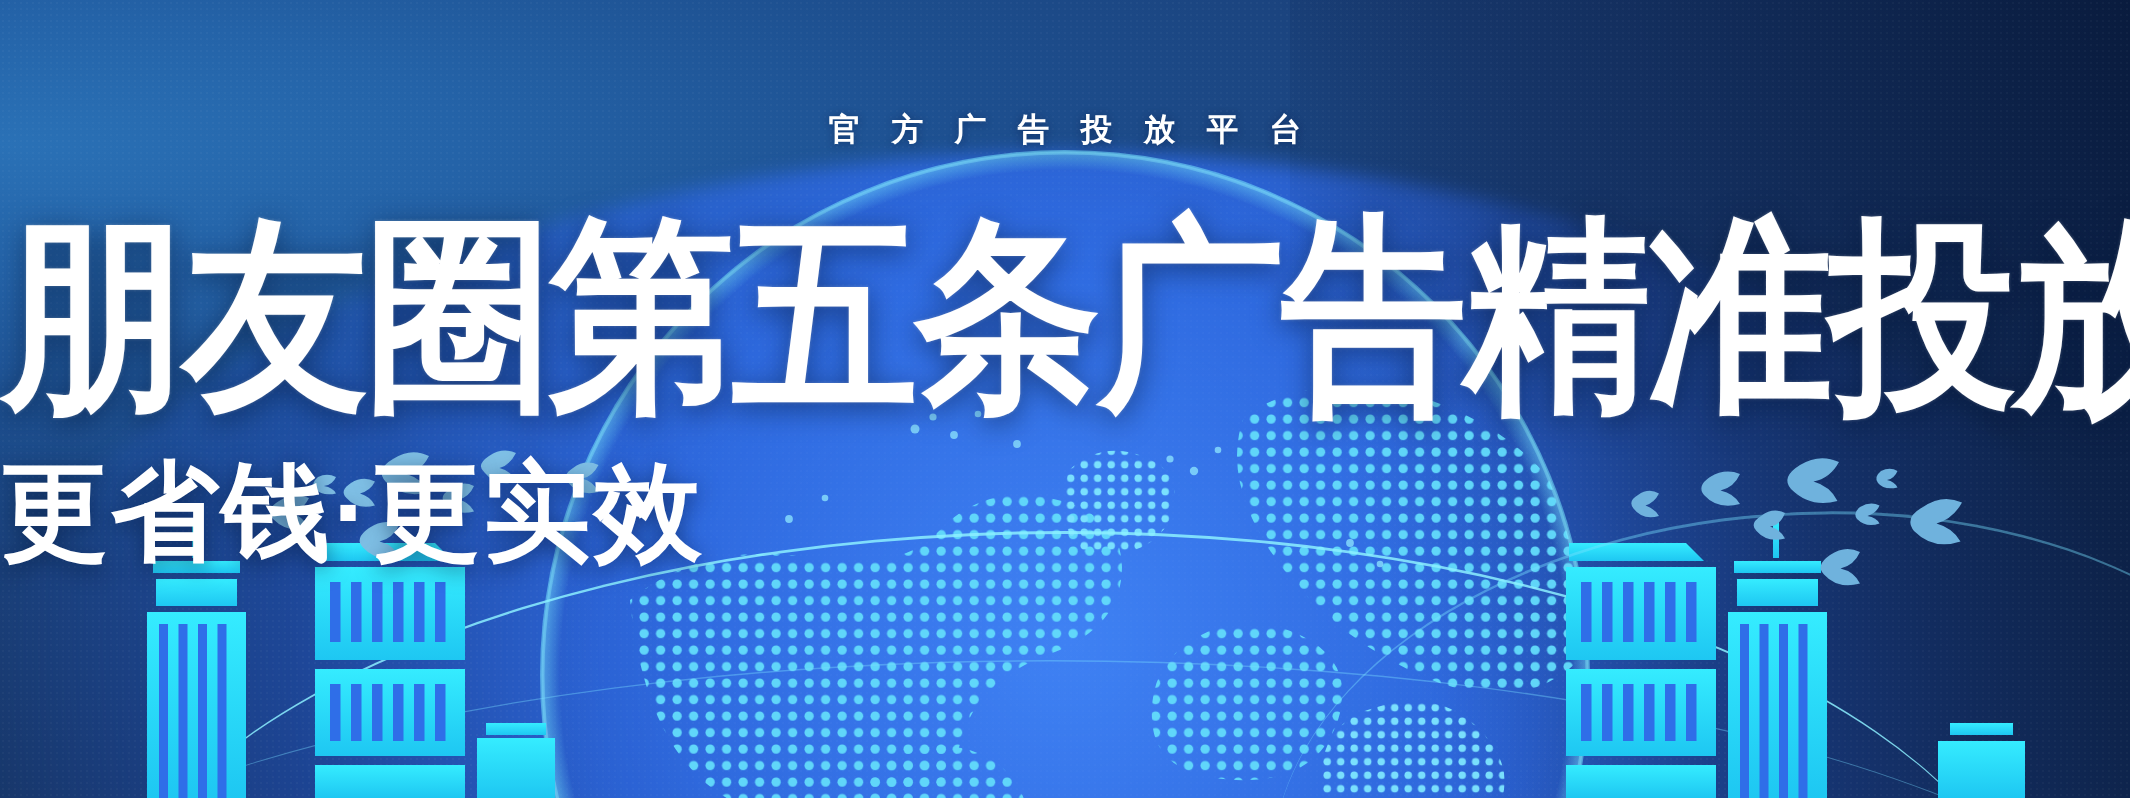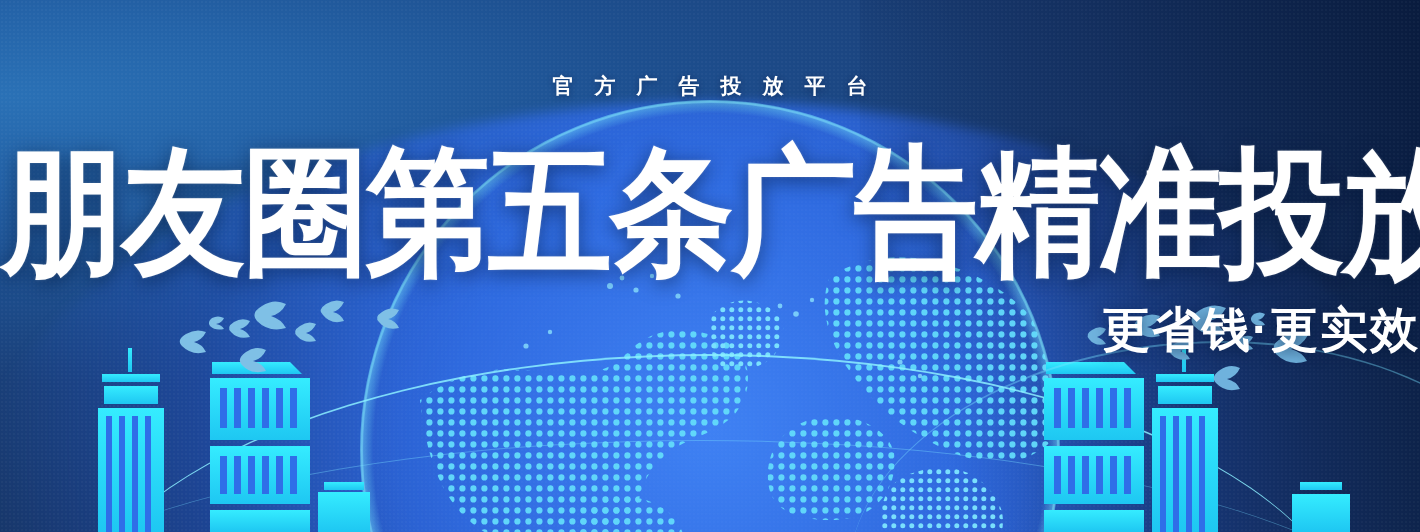--- a/index.html
+++ b/index.html
@@ -127,23 +127,23 @@
     font-weight:bold;
     letter-spacing:-2px;
     transform:scaleY(1.12);
     transform-origin:top center;
     text-shadow:0 4px 18px rgba(4,22,56,.55), 0 0 2px rgba(255,255,255,.35);
     white-space:nowrap;
   }
 
   .tagline{
     position:absolute;top:306px;left:0;width:100%;
-    text-align:right;
+    text-align:left;
     color:#ffffff;
-    font-size:48px;
+    font-size:72px;
     line-height:1;
     font-weight:bold;
     letter-spacing:2px;
     text-shadow:0 3px 14px rgba(4,22,56,.55);
     white-space:nowrap;
   }
 </style>
 </head>
 <body>
 

